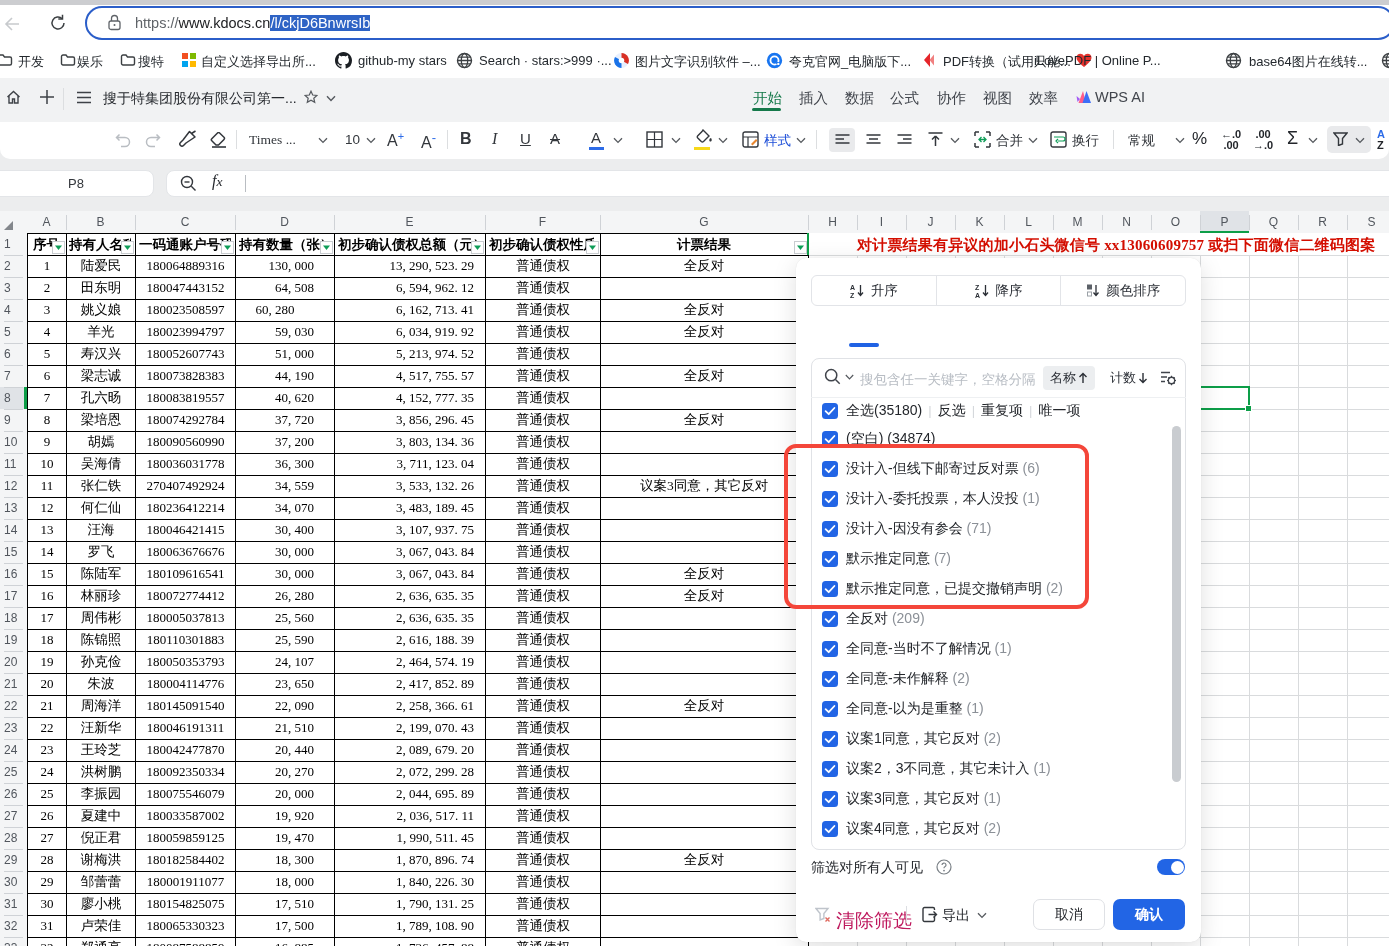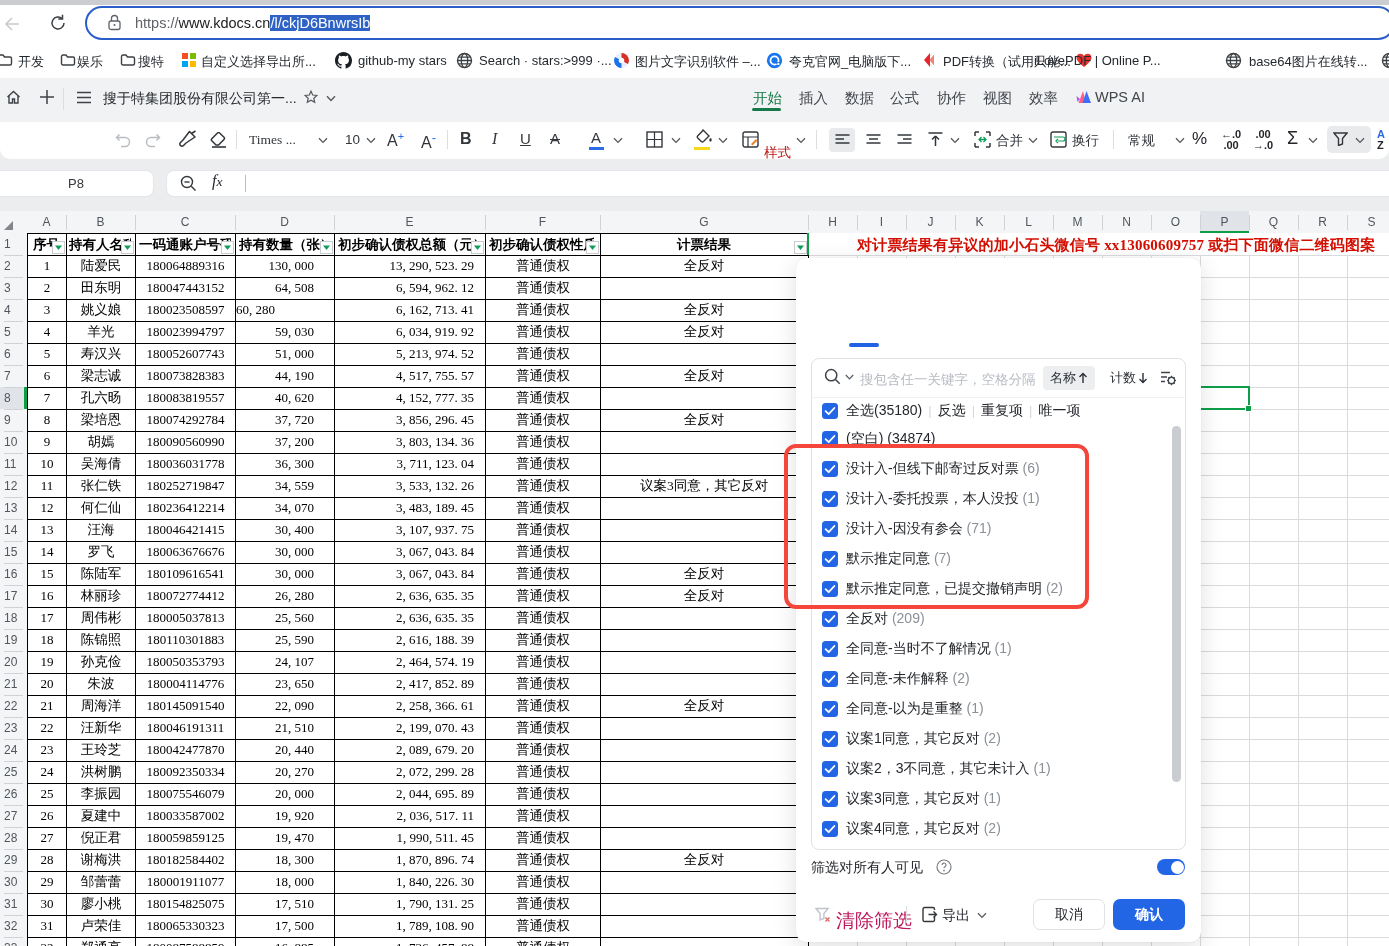--- a/index.html
+++ b/index.html
@@ -171,21 +171,21 @@
     </svg>
 <div class="abs" style="left:694px;top:147px;width:16px;height:3px;background:#f7d81a"></div>
 <svg class="abs" style="left:718px;top:137px" width="10" height="7" viewBox="0 0 10 7">
       <path d="M1 1.2 L5 5.4 L9 1.2" stroke="#55595e" stroke-width="1.3" fill="none"></path>
     </svg>
 <svg class="abs" style="left:742px;top:131px" width="17" height="17" viewBox="0 0 17 17">
       <rect x="1" y="1" width="15" height="15" rx="2" fill="none" stroke="#33373c" stroke-width="1.4"></rect>
       <path d="M1 6 H16 M6 6 V16" stroke="#33373c" stroke-width="1.2"></path>
       <path d="M9 13 l5 -5 l1.5 1.5 l-5 5z" fill="#e8862f"></path>
     </svg>
-<div class="abs" style="left:764px;top:144px;font-size:13.5px;color:#b91c1c">样式</div>
+<div class="abs" style="left:764px;top:132px;font-size:13.5px;color:#1d4ed8">样式</div>
 <svg class="abs" style="left:796px;top:137px" width="10" height="7" viewBox="0 0 10 7">
       <path d="M1 1.2 L5 5.4 L9 1.2" stroke="#55595e" stroke-width="1.3" fill="none"></path>
     </svg>
 <div class="abs" style="left:816px;top:130px;width:1px;height:19px;background:#dcdee0"></div>
 <div class="abs" style="left:829px;top:128px;width:26px;height:24px;background:#e9eaec;border-radius:4px"></div>
 <svg class="abs" style="left:835px;top:134px" width="15" height="12" viewBox="0 0 15 12">
       <path d="M0.5 1 H14.5 M0.5 5 H9 M0.5 9 H14.5" stroke="#33373c" stroke-width="1.5"></path>
     </svg>
 <svg class="abs" style="left:866px;top:134px" width="15" height="12" viewBox="0 0 15 12">
       <path d="M0.5 1 H14.5 M3 5 H12 M0.5 9 H14.5" stroke="#33373c" stroke-width="1.5"></path>
@@ -455,21 +455,21 @@
 <div class="abs ser" style="left:601px;top:255px;width:206px;height:21px;line-height:21px;text-align:center;font-size:13.5px;white-space:nowrap">全反对</div>
 <div class="abs ser" style="left:28px;top:277px;width:38px;height:21px;line-height:21px;text-align:center;font-size:13px">2</div>
 <div class="abs ser" style="left:67px;top:277px;width:68px;height:21px;line-height:21px;text-align:center;font-size:13.5px">田东明</div>
 <div class="abs ser" style="left:136px;top:277px;width:99px;height:21px;line-height:21px;text-align:center;font-size:13px">180047443152</div>
 <div class="abs ser" style="left:236px;top:277px;width:78px;height:21px;line-height:21px;text-align:right;font-size:13px">64, 508</div>
 <div class="abs ser" style="left:335px;top:277px;width:139px;height:21px;line-height:21px;text-align:right;font-size:13px">6, 594, 962. 12</div>
 <div class="abs ser" style="left:486px;top:277px;width:114px;height:21px;line-height:21px;text-align:center;font-size:13.5px">普通债权</div>
 <div class="abs ser" style="left:28px;top:299px;width:38px;height:21px;line-height:21px;text-align:center;font-size:13px">3</div>
 <div class="abs ser" style="left:67px;top:299px;width:68px;height:21px;line-height:21px;text-align:center;font-size:13.5px">姚义娘</div>
 <div class="abs ser" style="left:136px;top:299px;width:99px;height:21px;line-height:21px;text-align:center;font-size:13px">180023508597</div>
-<div class="abs ser" style="left:236px;top:299px;width:78px;height:21px;line-height:21px;text-align:left;font-size:13px">60, 280</div>
+<div class="abs ser" style="left:236px;top:299px;width:78px;height:21px;line-height:21px;text-align:center;font-size:13px">60, 280</div>
 <div class="abs ser" style="left:335px;top:299px;width:139px;height:21px;line-height:21px;text-align:right;font-size:13px">6, 162, 713. 41</div>
 <div class="abs ser" style="left:486px;top:299px;width:114px;height:21px;line-height:21px;text-align:center;font-size:13.5px">普通债权</div>
 <div class="abs ser" style="left:601px;top:299px;width:206px;height:21px;line-height:21px;text-align:center;font-size:13.5px;white-space:nowrap">全反对</div>
 <div class="abs ser" style="left:28px;top:321px;width:38px;height:21px;line-height:21px;text-align:center;font-size:13px">4</div>
 <div class="abs ser" style="left:67px;top:321px;width:68px;height:21px;line-height:21px;text-align:center;font-size:13.5px">羊光</div>
 <div class="abs ser" style="left:136px;top:321px;width:99px;height:21px;line-height:21px;text-align:center;font-size:13px">180023994797</div>
 <div class="abs ser" style="left:236px;top:321px;width:78px;height:21px;line-height:21px;text-align:right;font-size:13px">59, 030</div>
 <div class="abs ser" style="left:335px;top:321px;width:139px;height:21px;line-height:21px;text-align:right;font-size:13px">6, 034, 919. 92</div>
 <div class="abs ser" style="left:486px;top:321px;width:114px;height:21px;line-height:21px;text-align:center;font-size:13.5px">普通债权</div>
 <div class="abs ser" style="left:601px;top:321px;width:206px;height:21px;line-height:21px;text-align:center;font-size:13.5px;white-space:nowrap">全反对</div>
@@ -506,21 +506,21 @@
 <div class="abs ser" style="left:335px;top:431px;width:139px;height:21px;line-height:21px;text-align:right;font-size:13px">3, 803, 134. 36</div>
 <div class="abs ser" style="left:486px;top:431px;width:114px;height:21px;line-height:21px;text-align:center;font-size:13.5px">普通债权</div>
 <div class="abs ser" style="left:28px;top:453px;width:38px;height:21px;line-height:21px;text-align:center;font-size:13px">10</div>
 <div class="abs ser" style="left:67px;top:453px;width:68px;height:21px;line-height:21px;text-align:center;font-size:13.5px">吴海倩</div>
 <div class="abs ser" style="left:136px;top:453px;width:99px;height:21px;line-height:21px;text-align:center;font-size:13px">180036031778</div>
 <div class="abs ser" style="left:236px;top:453px;width:78px;height:21px;line-height:21px;text-align:right;font-size:13px">36, 300</div>
 <div class="abs ser" style="left:335px;top:453px;width:139px;height:21px;line-height:21px;text-align:right;font-size:13px">3, 711, 123. 04</div>
 <div class="abs ser" style="left:486px;top:453px;width:114px;height:21px;line-height:21px;text-align:center;font-size:13.5px">普通债权</div>
 <div class="abs ser" style="left:28px;top:475px;width:38px;height:21px;line-height:21px;text-align:center;font-size:13px">11</div>
 <div class="abs ser" style="left:67px;top:475px;width:68px;height:21px;line-height:21px;text-align:center;font-size:13.5px">张仁铁</div>
-<div class="abs ser" style="left:136px;top:475px;width:99px;height:21px;line-height:21px;text-align:center;font-size:13px">180252719847</div>
+<div class="abs ser" style="left:136px;top:475px;width:99px;height:21px;line-height:21px;text-align:center;font-size:13px">270407492924</div>
 <div class="abs ser" style="left:236px;top:475px;width:78px;height:21px;line-height:21px;text-align:right;font-size:13px">34, 559</div>
 <div class="abs ser" style="left:335px;top:475px;width:139px;height:21px;line-height:21px;text-align:right;font-size:13px">3, 533, 132. 26</div>
 <div class="abs ser" style="left:486px;top:475px;width:114px;height:21px;line-height:21px;text-align:center;font-size:13.5px">普通债权</div>
 <div class="abs ser" style="left:601px;top:475px;width:206px;height:21px;line-height:21px;text-align:center;font-size:13.5px;white-space:nowrap">议案3同意，其它反对</div>
 <div class="abs ser" style="left:28px;top:497px;width:38px;height:21px;line-height:21px;text-align:center;font-size:13px">12</div>
 <div class="abs ser" style="left:67px;top:497px;width:68px;height:21px;line-height:21px;text-align:center;font-size:13.5px">何仁仙</div>
 <div class="abs ser" style="left:136px;top:497px;width:99px;height:21px;line-height:21px;text-align:center;font-size:13px">180236412214</div>
 <div class="abs ser" style="left:236px;top:497px;width:78px;height:21px;line-height:21px;text-align:right;font-size:13px">34, 070</div>
 <div class="abs ser" style="left:335px;top:497px;width:139px;height:21px;line-height:21px;text-align:right;font-size:13px">3, 483, 189. 45</div>
 <div class="abs ser" style="left:486px;top:497px;width:114px;height:21px;line-height:21px;text-align:center;font-size:13.5px">普通债权</div>
@@ -680,20 +680,39 @@
     </div>
 <div style="position:absolute;left:794px;top:241px;width:13px;height:13px;background:#fff;border:1px solid #c8ccd0;box-sizing:border-box;z-index:5">
       <svg width="11" height="11" viewBox="0 0 11 11" style="display:block">
         <path d="M2 3.4 h7 L5.5 8z" fill="#0e9d58"></path>
       </svg>
     </div>
 <div class="abs" style="left:806.5px;top:233px;width:2px;height:22px;background:#0d9e48;z-index:6"></div>
 <div class="abs" style="left:1198.5px;top:385.5px;width:51px;height:24px;border:2px solid #0d9e48;background:transparent;z-index:6"></div>
 <div class="abs" style="left:1244.5px;top:404.5px;width:7px;height:7px;background:#0d9e48;border:1.5px solid #fff;z-index:7"></div>
 <div class="abs" style="left:796px;top:258px;width:405px;height:684px;background:#fff;border-radius:10px;box-shadow:0 6px 24px rgba(0,0,0,.13),0 0 1px rgba(0,0,0,.12);z-index:10"></div>
+<div class="abs" style="z-index:11;left:811px;top:275px;width:375px;height:31px;border:1px solid #e2e4e8;border-radius:6px;display:flex;align-items:center;font-size:13.5px;color:#2b2f36">
+      <div style="flex:1;display:flex;align-items:center;justify-content:center;gap:6px"><svg width="15" height="15" viewBox="0 0 15 15">
+          <text x="0" y="6.5" font-size="7" font-weight="bold" fill="#2b2f36">A</text>
+          <text x="0" y="14.5" font-size="7" font-weight="bold" fill="#2b2f36">Z</text>
+          <path d="M10.5 2 V12 M8 9.5 L10.5 12.5 L13 9.5" stroke="#2b2f36" stroke-width="1.3" fill="none"></path>
+        </svg>升序</div>
+      <div style="width:1px;height:31px;background:#e2e4e8"></div>
+      <div style="flex:1;display:flex;align-items:center;justify-content:center;gap:6px"><svg width="15" height="15" viewBox="0 0 15 15">
+          <text x="0" y="6.5" font-size="7" font-weight="bold" fill="#2b2f36">Z</text>
+          <text x="0" y="14.5" font-size="7" font-weight="bold" fill="#2b2f36">A</text>
+          <path d="M10.5 2 V12 M8 9.5 L10.5 12.5 L13 9.5" stroke="#2b2f36" stroke-width="1.3" fill="none"></path>
+        </svg>降序</div>
+      <div style="width:1px;height:31px;background:#e2e4e8"></div>
+      <div style="flex:1;display:flex;align-items:center;justify-content:center;gap:6px"><svg width="14" height="15" viewBox="0 0 14 15">
+          <rect x="1" y="1.5" width="5" height="5" fill="#5c6168"></rect>
+          <rect x="1.5" y="9" width="4" height="4" fill="none" stroke="#9aa0a6" stroke-width="1"></rect>
+          <path d="M10 2 V12 M7.5 9.5 L10 12.5 L12.5 9.5" stroke="#2b2f36" stroke-width="1.3" fill="none"></path>
+        </svg>颜色排序</div>
+    </div>
 <div class="abs" style="z-index:11;left:849px;top:343px;width:30px;height:3.5px;background:#2062e4;border-radius:2px"></div>
 <div class="abs" style="z-index:11;left:811px;top:358px;width:375px;height:492px;border:1px solid #e0e2e6;border-radius:8px"></div>
 <div class="abs" style="z-index:11;left:811px;top:358px;width:375px;height:40px;border-bottom:1px solid #eef0f2"></div>
 <svg class="abs" style="left:824px;top:368px;z-index:12" width="17" height="17" viewBox="0 0 17 17">
       <circle cx="7.2" cy="7.2" r="5.6" fill="none" stroke="#40444b" stroke-width="1.5"></circle>
       <path d="M11.5 11.5 L15.7 15.7" stroke="#40444b" stroke-width="1.5"></path>
     </svg>
 <svg class="abs" style="left:845px;top:374px;z-index:12" width="9" height="6" viewBox="0 0 9 6">
       <path d="M0.8 1 L4.5 4.8 L8.2 1" stroke="#55595e" stroke-width="1.2" fill="none"></path>
     </svg>

